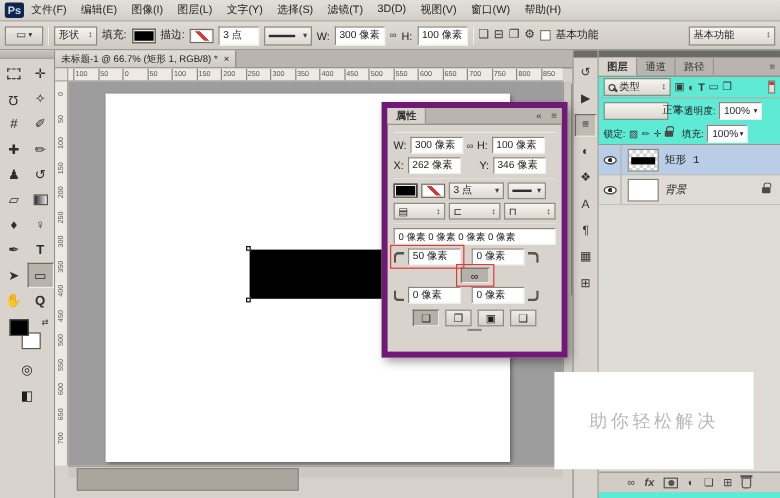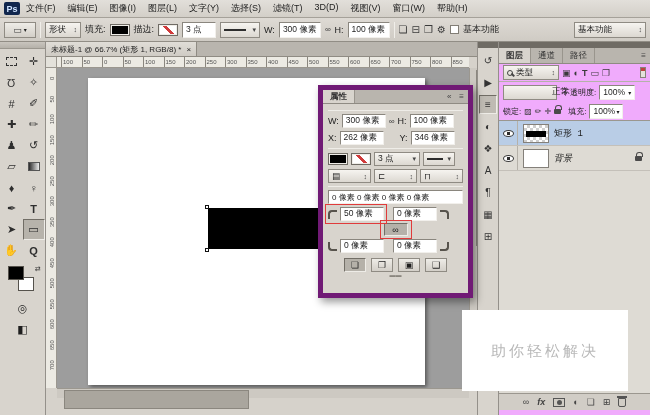--- a/index.html
+++ b/index.html
@@ -84,21 +84,21 @@
   .statusbar { position:absolute; left:-46px; right:0; bottom:0; height:17px; background:#d6d2cb; border-top:1px solid #908c84; display:flex; align-items:center; gap:6px; padding-left:46px; }
   .statusbar .zoomfld { width:40px; }
   .pageico { width:8px; height:10px; background:#fff; border:1px solid #777; }
 
   
   .dockstrip { position:absolute; left:477px; top:42px; width:22px; height:373px; background:#d8d4cd; border-left:1px solid #94908a; border-right:1px solid #94908a; }
   .dockstrip .grip, .rightpanel .grip { height:6px; background:#6f6b64; }
   .dock-ico { width:18px; height:19px; margin:3px auto 0; display:flex; align-items:center; justify-content:center; font-size:10px; color:#333; }
   .dock-ico.pressed { background:#bfbbb3; border:1px solid; border-color:#716d65 #eeece7 #eeece7 #716d65; }
 
-  .rightpanel { position:absolute; left:499px; top:42px; width:151px; height:373px; background:#f0abfc; }
+  .rightpanel { position:absolute; left:499px; top:42px; width:151px; height:373px; background:#5eead4; }
   .ptabs { height:16px; background:#b9b5ae; display:flex; align-items:stretch; border-bottom:1px solid #8f8b83; }
   .ptab { padding:0 7px; display:flex; align-items:center; font-size:8.5px; border-right:1px solid #99958d; color:#333; }
   .ptab.active { background:#d8d4cd; font-weight:bold; }
   .ptabs .pmenu { margin-left:auto; padding:0 4px; display:flex; align-items:center; font-size:8px; color:#444; }
   .row { display:flex; align-items:center; gap:3px; padding:0 4px; }
   .filter-row { height:18px; border-bottom:1px solid #b5b1a9; }
   .blend-row { height:20px; }
   .lock-row { height:19px; border-bottom:1px solid #9b978f; }
   .layerlist { background:#dedbd4; }
   .layer-row { height:25px; display:flex; align-items:center; border-bottom:1px solid #c4c0b9;font-family:Liberation Mono, monospace; }

